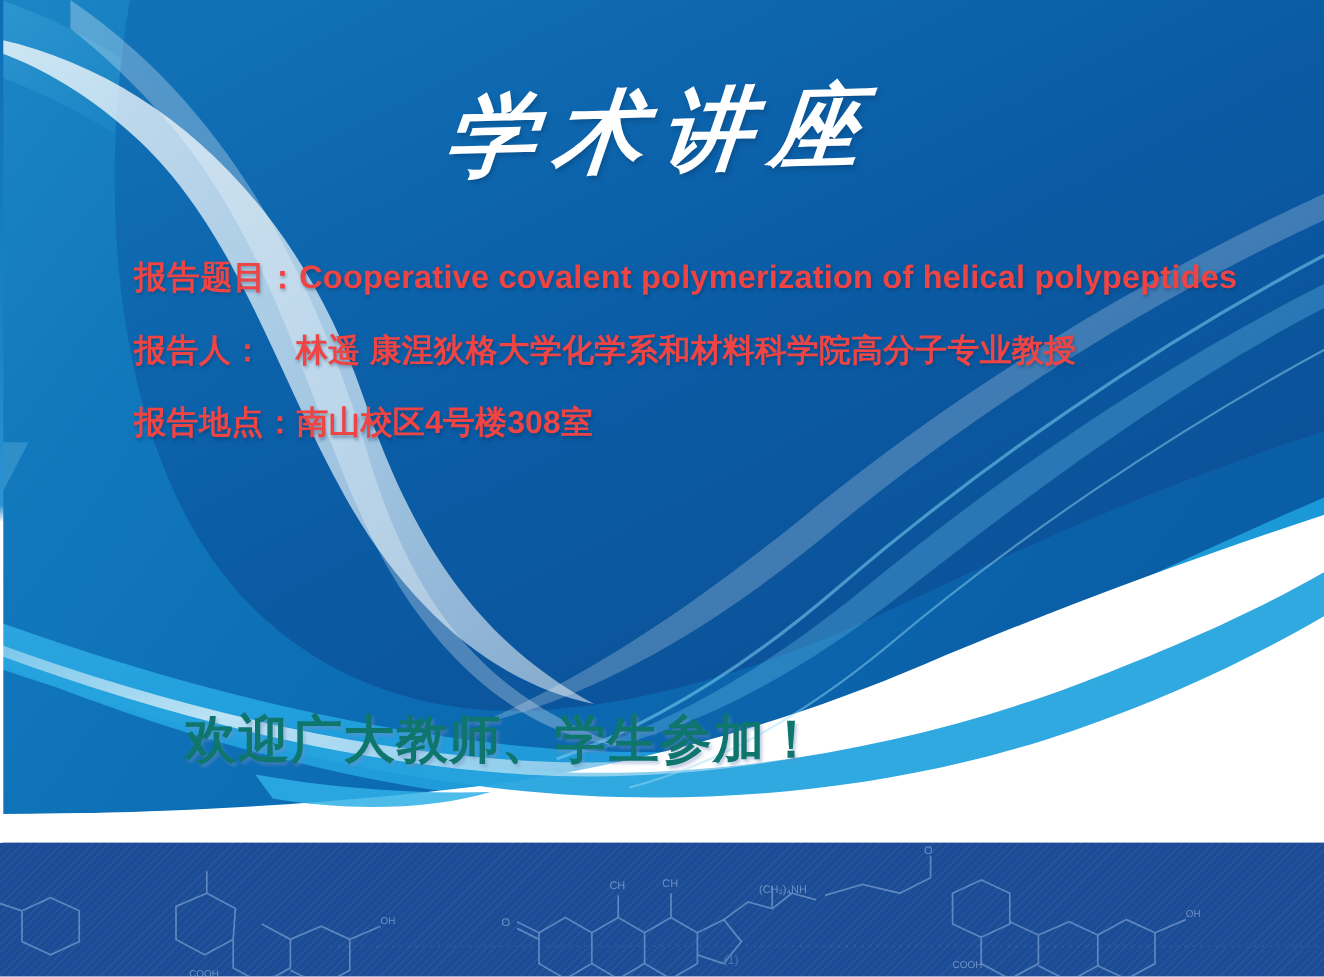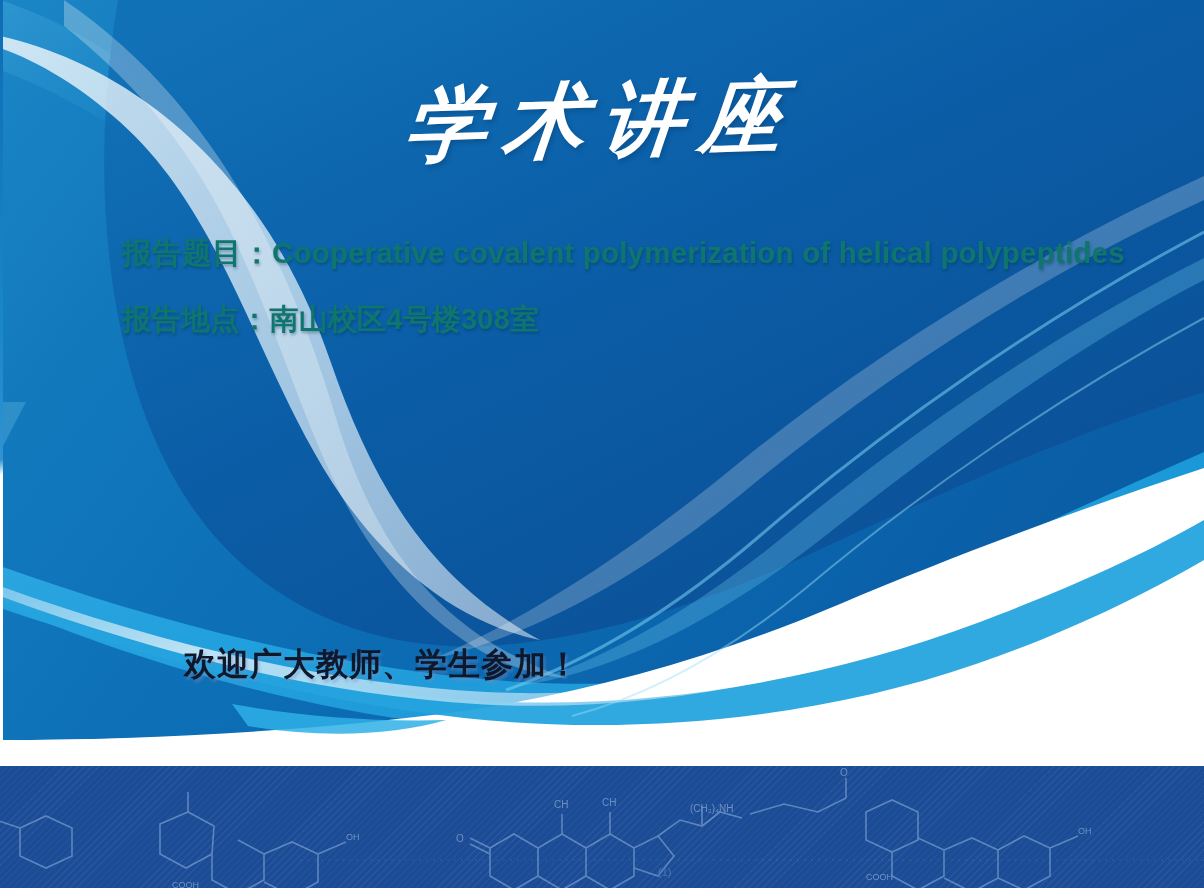--- a/index.html
+++ b/index.html
@@ -47,37 +47,37 @@
     white-space:nowrap;
     user-select:none;
   }
   .info-block{
     position:absolute;
     left:122px;
     top:238px;
     width:1070px;
   }
   .info-line{
-    color:#0f766e;
+    color:#ef4444;
     font-size:29px;
     font-weight:700;
     line-height:1;
     margin-bottom:37px;
     white-space:nowrap;
     text-shadow:1px 2px 3px rgba(0,40,80,.35);
     letter-spacing:.2px;
   }
   .info-line .label{ letter-spacing:.5px; }
   .info-line.title-line{ font-size:29.5px; }
   .welcome{
     position:absolute;
-    left:184px;
+    left:168px;
     top:648px;
-    color:#0f172a;
-    font-size:32px;
+    color:#0f766e;
+    font-size:47px;
     font-weight:700;
     line-height:1;
     letter-spacing:1px;
     white-space:nowrap;
     text-shadow:2px 3px 3px rgba(120,140,190,.45);
   }
   
   #footer-band{
     position:absolute;
     left:0;
@@ -247,20 +247,23 @@
   <div id="content">
 
     <div class="heading-cn">学术讲座</div>
 
     <div class="info-block">
 
       <div class="info-line title-line">
         <span class="label">报告题目：</span><span class="value">Cooperative covalent polymerization of helical polypeptides</span>
       </div>
 
+      <div class="info-line">
+        <span class="label">报告人：</span><span class="value">　林遥 康涅狄格大学化学系和材料科学院高分子专业教授</span>
+      </div>
 
 
       <div class="info-line">
         <span class="label">报告地点：</span><span class="value">南山校区4号楼308室</span>
       </div>
 
     </div>
 
     <div class="welcome">欢迎广大教师、学生参加！</div>
 

